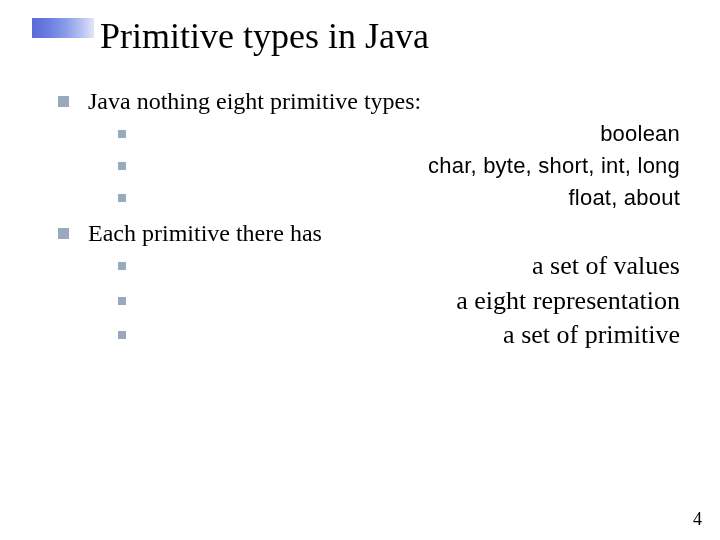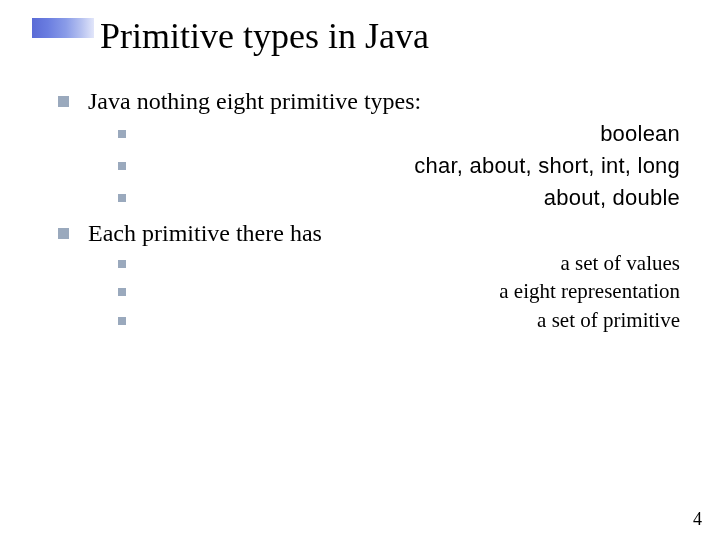--- a/index.html
+++ b/index.html
@@ -86,21 +86,21 @@
   ul.lvl2 > li::before {
     content: "";
     position: absolute;
     left: 30px;
     top: 0.48em;
     width: 8px;
     height: 8px;
     background: #9aa9bd;
   }
   ul.lvl2.small > li {
-    font-size: 21px;
+    font-size: 26px;
   }
   .sans {
     font-family: Verdana, Geneva, Tahoma, sans-serif;
     font-size: 22px;
     letter-spacing: 0.01em;
   }
   .pagenum {
     position: absolute;
     right: 18px;
     bottom: 10px;
@@ -121,24 +121,24 @@
   <div class="body">
     <ul class="lvl1">
 
       <li>
         <span>Java nothing eight primitive types:</span>
         <ul class="lvl2">
           <li>
             <span class="sans">boolean</span>
           </li>
           <li>
-            <span class="sans">char, about, short, int, long</span>
+            <span class="sans">char, byte, short, int, long</span>
           </li>
           <li>
-            <span class="sans">about, double</span>
+            <span class="sans">float, about</span>
           </li>
         </ul>
       </li>
 
       <li>
         <span>Each primitive there has</span>
         <ul class="lvl2 small">
           <li>
             <span>a set of values</span>
           </li>

